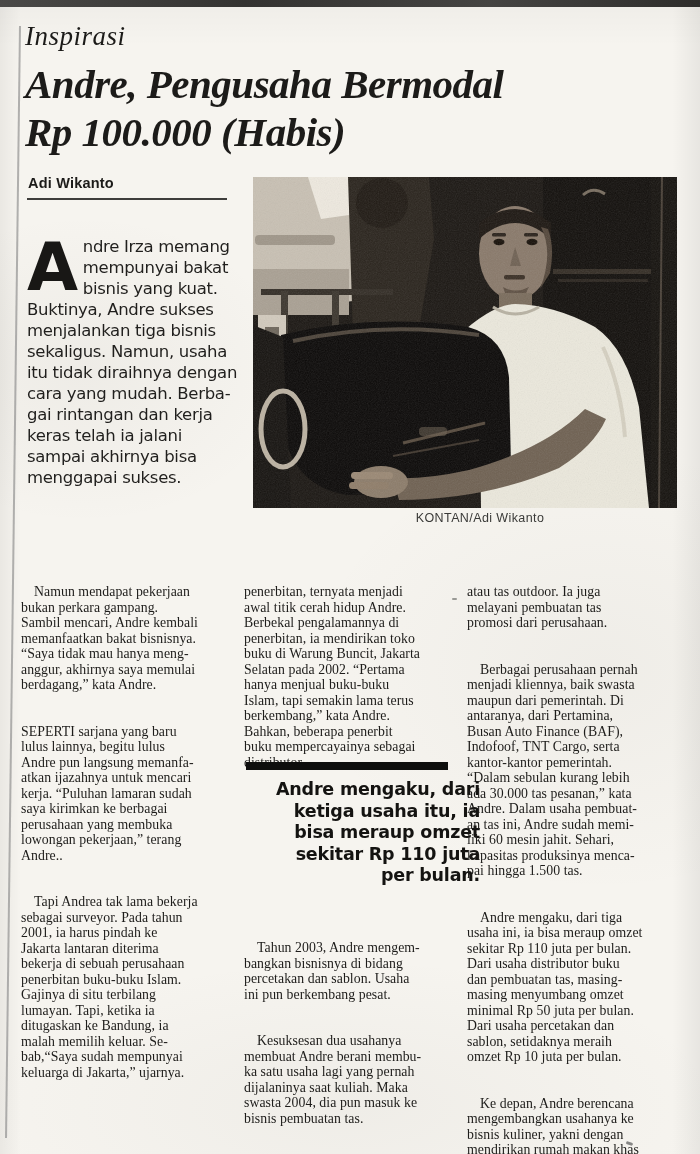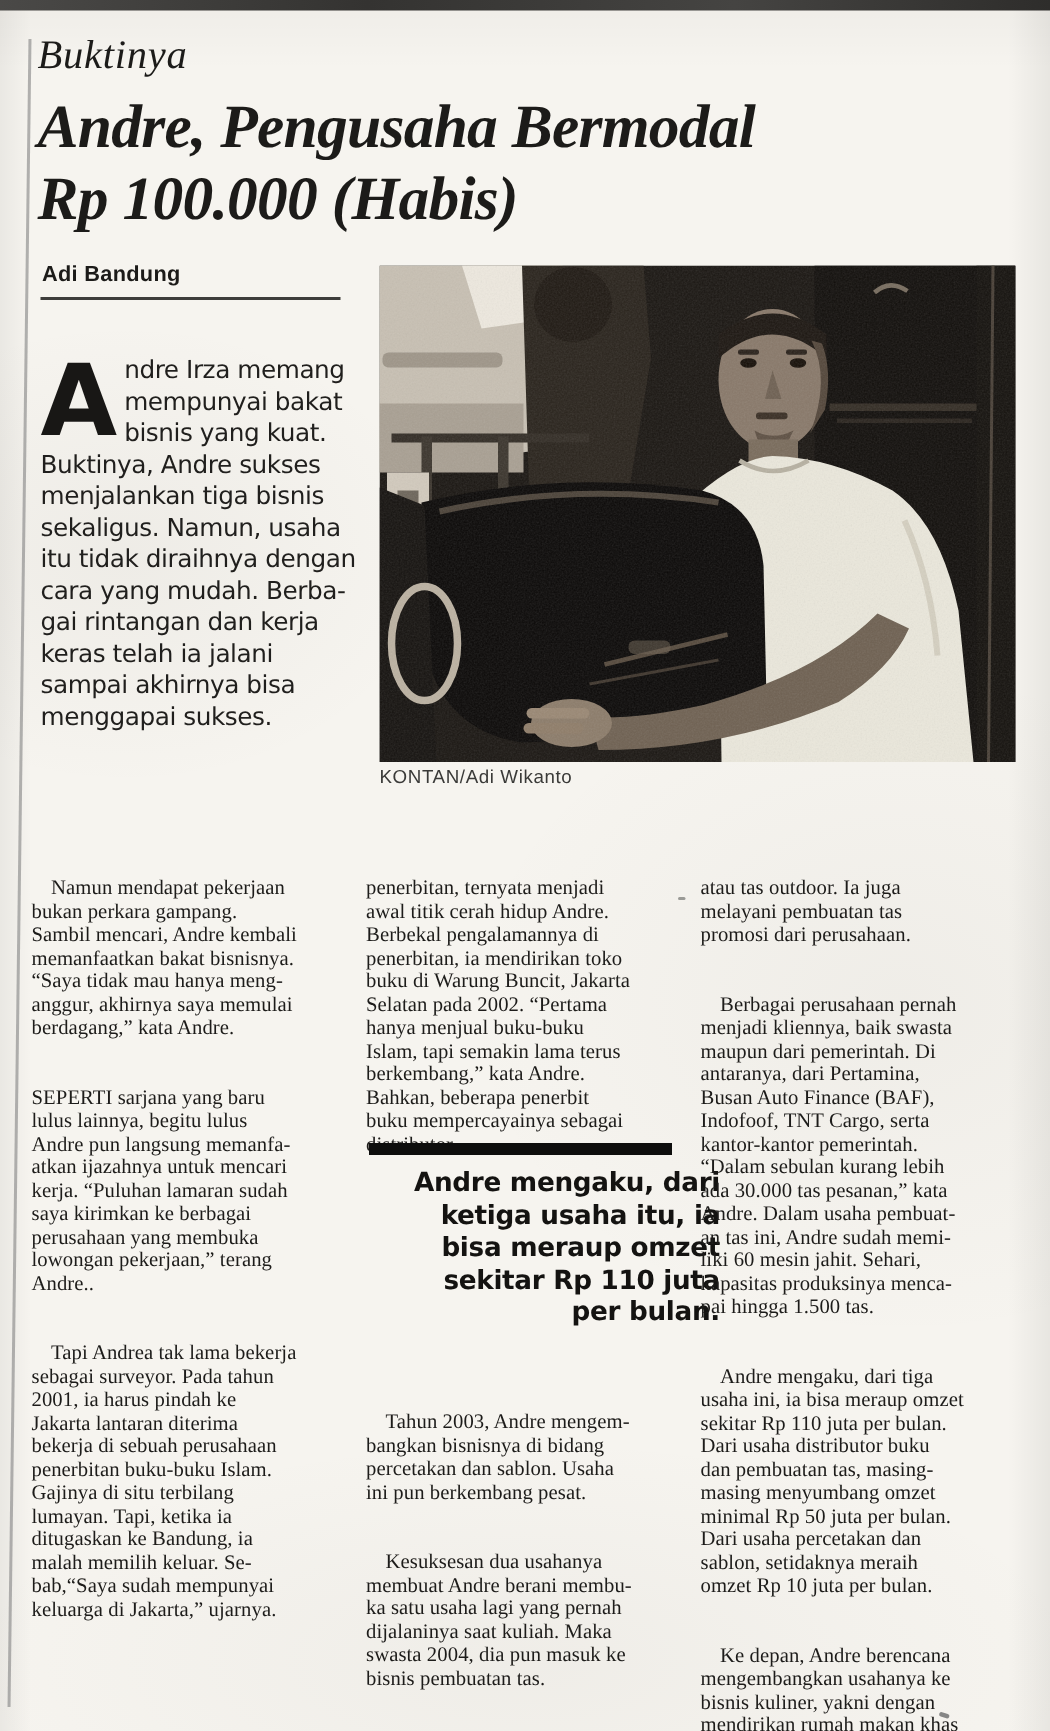--- a/index.html
+++ b/index.html
@@ -30,21 +30,21 @@
   .byline-rule{position:absolute;left:27px;top:198px;width:200px;height:2px;background:#3e3d3b;}
 
   .lead{position:absolute;left:27px;top:219px;width:228px;
     font:16.5px/21px "DejaVu Sans", sans-serif;color:#201f1d;
     white-space:pre;letter-spacing:-0.3px;}
   .dropcap{float:left;font:bold 66px/56px "DejaVu Sans", sans-serif;
     margin:4px 5px 0 0;color:#181715;}
 
   .photo{position:absolute;left:253px;top:177px;width:424px;height:331px;}
   .photo svg{display:block;width:100%;height:100%;}
-  .caption{position:absolute;left:253px;top:511px;width:422px;text-align:left;
+  .caption{position:absolute;left:269px;top:511px;width:422px;text-align:center;
     font:12.5px/15px "Liberation Sans", sans-serif;color:#3a3a38;letter-spacing:.4px;}
 
   .colblock{position:absolute;white-space:pre;
     font:13.8px/15.5px "Liberation Serif", serif;color:#1d1c1a;letter-spacing:0.05px;}
   .col1{left:21px;top:553px;width:212px;}
   .col2a{left:244px;top:553px;width:212px;}
   .col2b{left:244px;top:909px;width:214px;}
   .col3{left:467px;top:553px;width:226px;}
   .body-p{margin:0;}
   .indent{text-indent:13px;}
@@ -58,28 +58,28 @@
 </head>
 <body>
 
 <div class="page">
 
   <div class="scan-top"></div>
   <div class="scan-left-line"></div>
   <div class="speck1"></div>
   <div class="speck2"></div>
 
-  <div class="section-label">Buktinya</div>
+  <div class="section-label">Inspirasi</div>
 
   <div class="headline">
     <div>Andre, Pengusaha Bermodal</div>
     <div>Rp 100.000 (Habis)</div>
   </div>
 
-  <div class="byline">Adi Bandung</div>
+  <div class="byline">Adi Wikanto</div>
   <div class="byline-rule"></div>
 
   <p class="lead"><span class="dropcap">A</span><span>ndre Irza memang
 mempunyai bakat
 bisnis yang kuat.
 Buktinya, Andre sukses
 menjalankan tiga bisnis
 sekaligus. Namun, usaha
 itu tidak diraihnya dengan
 cara yang mudah. Berba-

